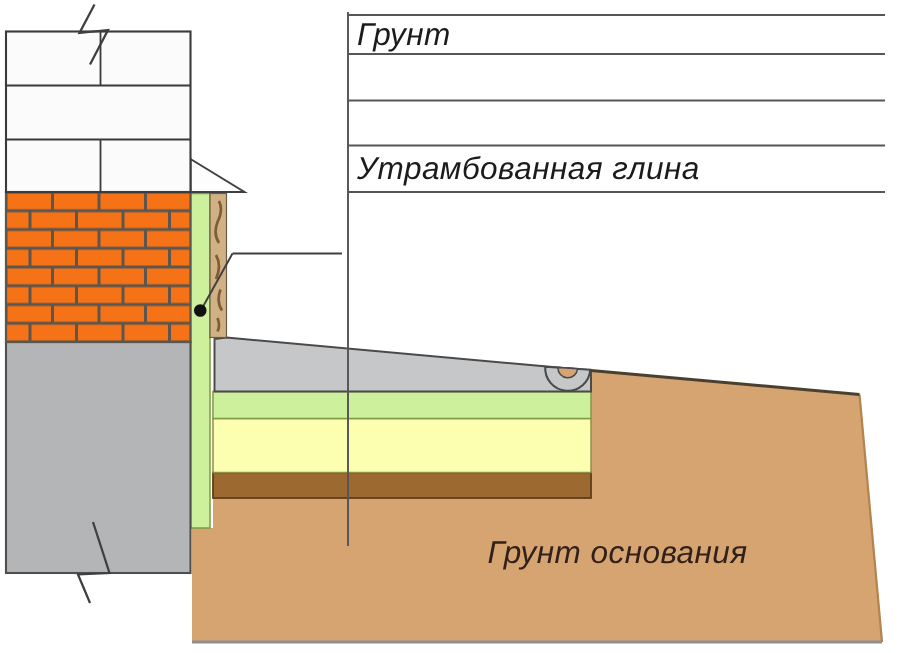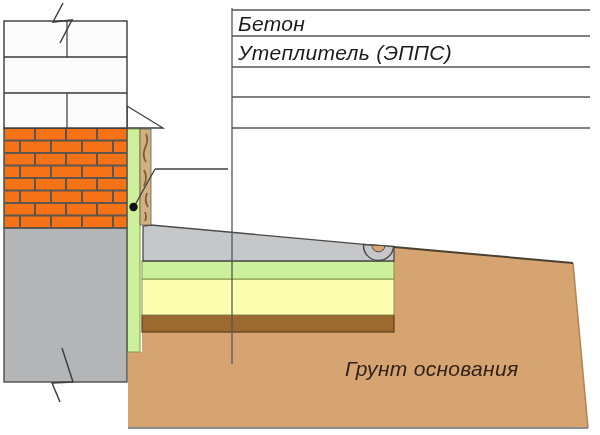--- a/index.html
+++ b/index.html
@@ -13,21 +13,21 @@
   .stage svg{position:absolute;left:0;top:0;}
   .lbl{
     position:absolute;
     font-style:italic;
     font-size:21px;
     line-height:23px;
     letter-spacing:.3px;
     color:#1b1b1b;
     white-space:nowrap;
   }
-  .lbl.soil{color:#32211a;margin-left:20px;}
+  .lbl.soil{color:#32211a;}
 </style>
 </head>
 <body>
 
 <div class="stage">
   <svg width="600" height="435" viewBox="0 0 600 435">
     <defs>
       <pattern id="brickpat" x="4" y="128" width="62" height="25" patternUnits="userSpaceOnUse">
         <rect x="0" y="0" width="62" height="25" fill="#5d564e"></rect>
         <rect x="1" y="1" width="29" height="10.5" fill="#f57216"></rect>
@@ -76,17 +76,17 @@
     <line x1="232" y1="36" x2="590" y2="36" stroke="#565656" stroke-width="1.3"></line>
     <line x1="232" y1="67" x2="590" y2="67" stroke="#565656" stroke-width="1.3"></line>
     <line x1="232" y1="97" x2="590" y2="97" stroke="#565656" stroke-width="1.3"></line>
     <line x1="232" y1="128" x2="590" y2="128" stroke="#565656" stroke-width="1.3"></line>
 
     <line x1="155" y1="169" x2="228" y2="169" stroke="#3f3f3f" stroke-width="1.3"></line>
     <line x1="155" y1="169" x2="135" y2="205" stroke="#3f3f3f" stroke-width="1.3"></line>
     <circle cx="133.5" cy="207" r="4.2" fill="#111111"></circle>
   </svg>
 
-  <div class="lbl" style="left:238px;top:12px">Бетон</div>
-  <div class="lbl" style="left:238px;top:41px">Утеплитель (ЭППС)</div>
+  <div class="lbl" style="left:238px;top:12px">Грунт</div>
+  <div class="lbl" style="left:238px;top:101px">Утрамбованная глина</div>
 
   <div class="lbl soil" style="left:325px;top:357px">Грунт основания</div>
 </div>
 
 </body></html>

